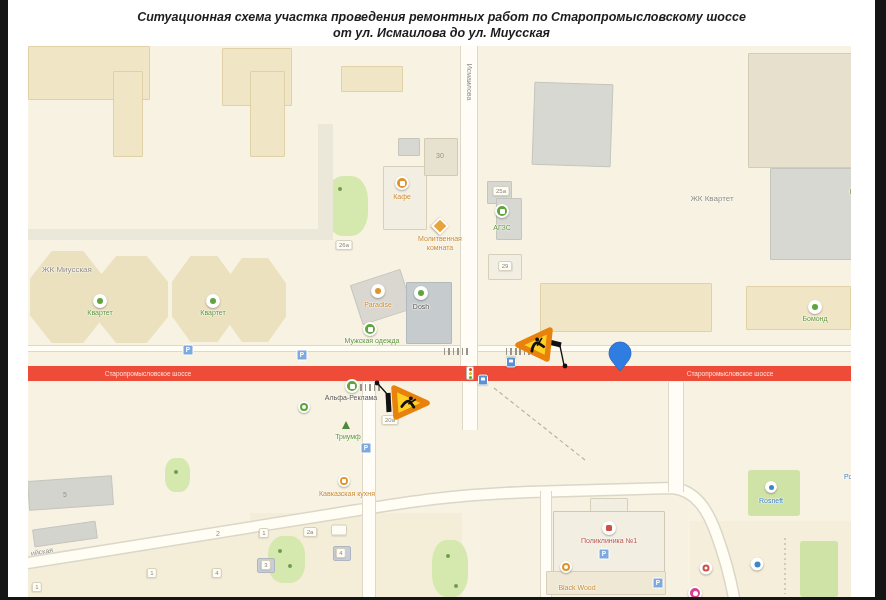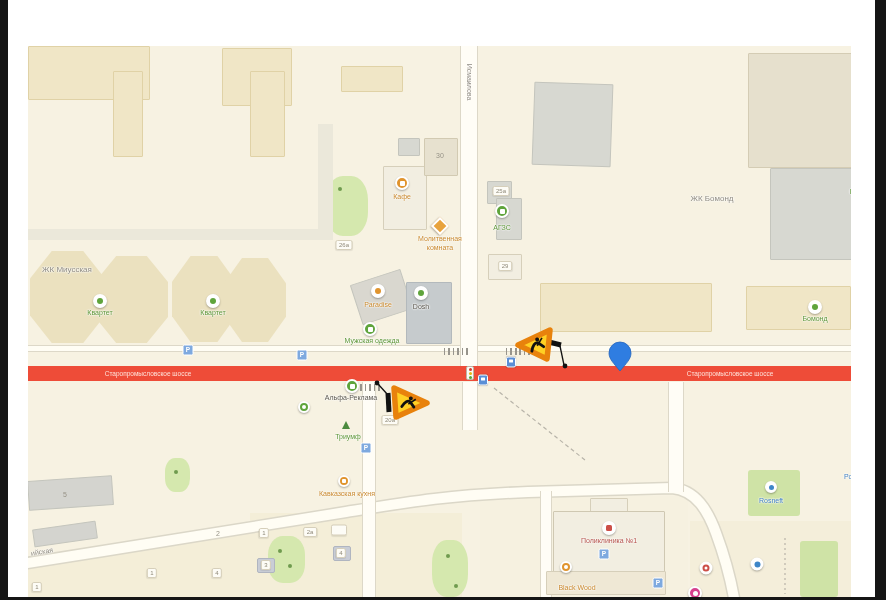--- a/index.html
+++ b/index.html
@@ -50,20 +50,24 @@
   svg{position:absolute;left:0;top:0;}
 </style>
 </head>
 <body>
 
 <div class="stage">
   <div class="edge edge-l"></div>
   <div class="edge edge-r"></div>
   <div class="edge edge-b"></div>
 
+  <div class="title">
+    <div>Ситуационная схема участка проведения ремонтных работ по Старопромысловскому шоссе</div>
+    <div>от ул. Исмаилова до ул. Миусская</div>
+  </div>
 
   <div class="map">
 
     <div class="q" style="left:222px;top:467px;width:212px;height:84px;"></div>
     <div class="q" style="left:-15px;top:518px;width:265px;height:90px;transform:rotate(-8.5deg);transform-origin:0 0;"></div>
     <div class="q" style="left:452px;top:450px;width:208px;height:101px;background:#f6f1e0;"></div>
     <div class="q" style="left:662px;top:475px;width:161px;height:76px;background:#f4eeda;"></div>
 
     <div class="green" style="left:298px;top:130px;width:42px;height:60px;"></div>
     <div class="green" style="left:137px;top:412px;width:25px;height:34px;"></div>
@@ -151,21 +155,21 @@
     <div class="bdg" style="left:236px;top:487px;">1</div>
     <div class="bdg" style="left:282px;top:486px;">2а</div>
     <div class="bdg" style="left:311px;top:484px;width:9px;height:7px;"></div>
     <div class="bdg" style="left:238px;top:519px;">3</div>
     <div class="bdg" style="left:313px;top:507px;">4</div>
 
     <div class="lbl c-gray" style="left:441px;top:36px;transform:translate(-50%,-50%) rotate(90deg);">Исмаилова</div>
     <div class="lbl c-gray" style="left:14px;top:506px;transform:translate(-50%,-50%) rotate(-9deg);">ийская</div>
 
     <div class="lbl big c-gray" style="left:39px;top:224px;">ЖК Миусская</div>
-    <div class="lbl big c-gray" style="left:684px;top:153px;">ЖК Бомонд</div>
+    <div class="lbl big c-gray" style="left:684px;top:153px;">ЖК Квартет</div>
 
     <div class="poi p-orange" style="left:374px;top:137px;">
         <span class="g-sq"></span>
       </div>
     <div class="lbl c-orange" style="left:374px;top:151px;">Кафе</div>
 
     <div class="diamond" style="left:412px;top:180px;"></div>
     <div class="lbl c-orange" style="left:412px;top:193px;">Молитвенная</div>
     <div class="lbl c-orange" style="left:412px;top:202px;">комната</div>
 

